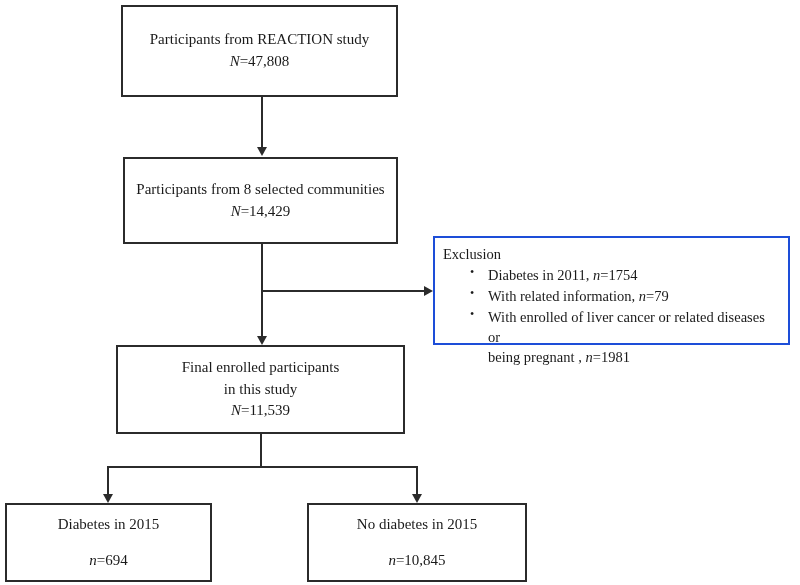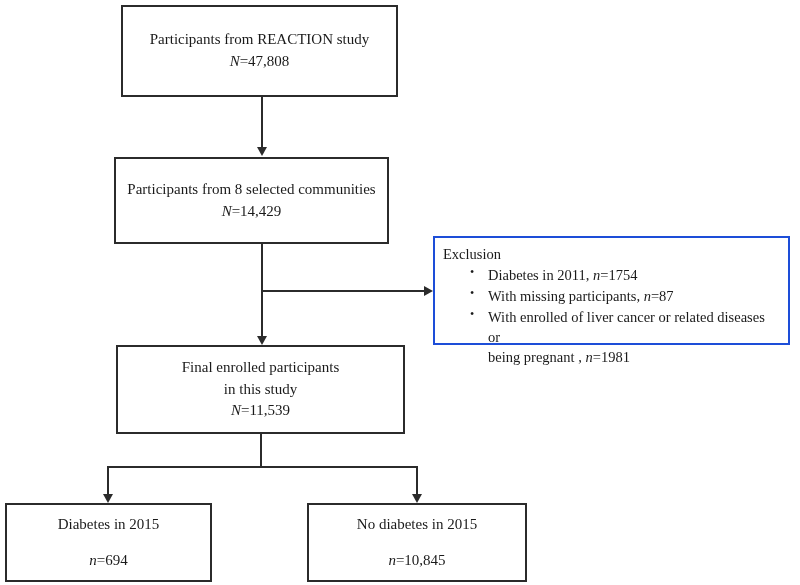--- a/index.html
+++ b/index.html
@@ -32,21 +32,21 @@
   }
   .box .line {
     display: block;
     white-space: nowrap;
   }
   .italic-n {
     font-style: italic;
   }
   
   #box-source     { left: 121px; top: 5px;   width: 277px; height: 92px; }
-  #box-selected   { left: 114px; top: 157px; width: 275px; height: 87px; }
+  #box-selected   { left: 123px; top: 157px; width: 275px; height: 87px; }
   #box-final      { left: 116px; top: 345px; width: 289px; height: 89px; }
   #box-diabetes   { left: 5px;   top: 503px; width: 207px; height: 79px; }
   #box-nodiabetes { left: 307px; top: 503px; width: 220px; height: 79px; }
 
   .gap-line { height: 14px; }
 
   
   #box-exclusion {
     position: absolute;
     left: 433px;
@@ -130,21 +130,21 @@
   <div class="vline" style="left:261px; top:244px; height:92px;"></div>
   <div class="arrow-down" style="left:257px; top:336px;"></div>
 
   <div class="hline" style="left:261px; top:290px; width:165px;"></div>
   <div class="arrow-right" style="left:424px; top:286px;"></div>
 
   <div id="box-exclusion">
     <span class="excl-title">Exclusion</span>
     <ul>
       <li><span>Diabetes in 2011, </span><span class="italic-n">n</span><span>=1754</span></li>
-      <li><span>With missing participants, </span><span class="italic-n">n</span><span>=87</span></li>
+      <li><span>With related information, </span><span class="italic-n">n</span><span>=79</span></li>
       <li><span>With enrolled of liver cancer or related diseases or</span><br><span>being pregnant , </span><span class="italic-n">n</span><span>=1981</span></li>
     </ul>
   </div>
 
   <div class="box" id="box-final">
     <span class="line">Final enrolled participants</span>
     <span class="line">in this study</span>
     <span class="line"><span class="italic-n">N</span><span>=11,539</span></span>
   </div>
 

